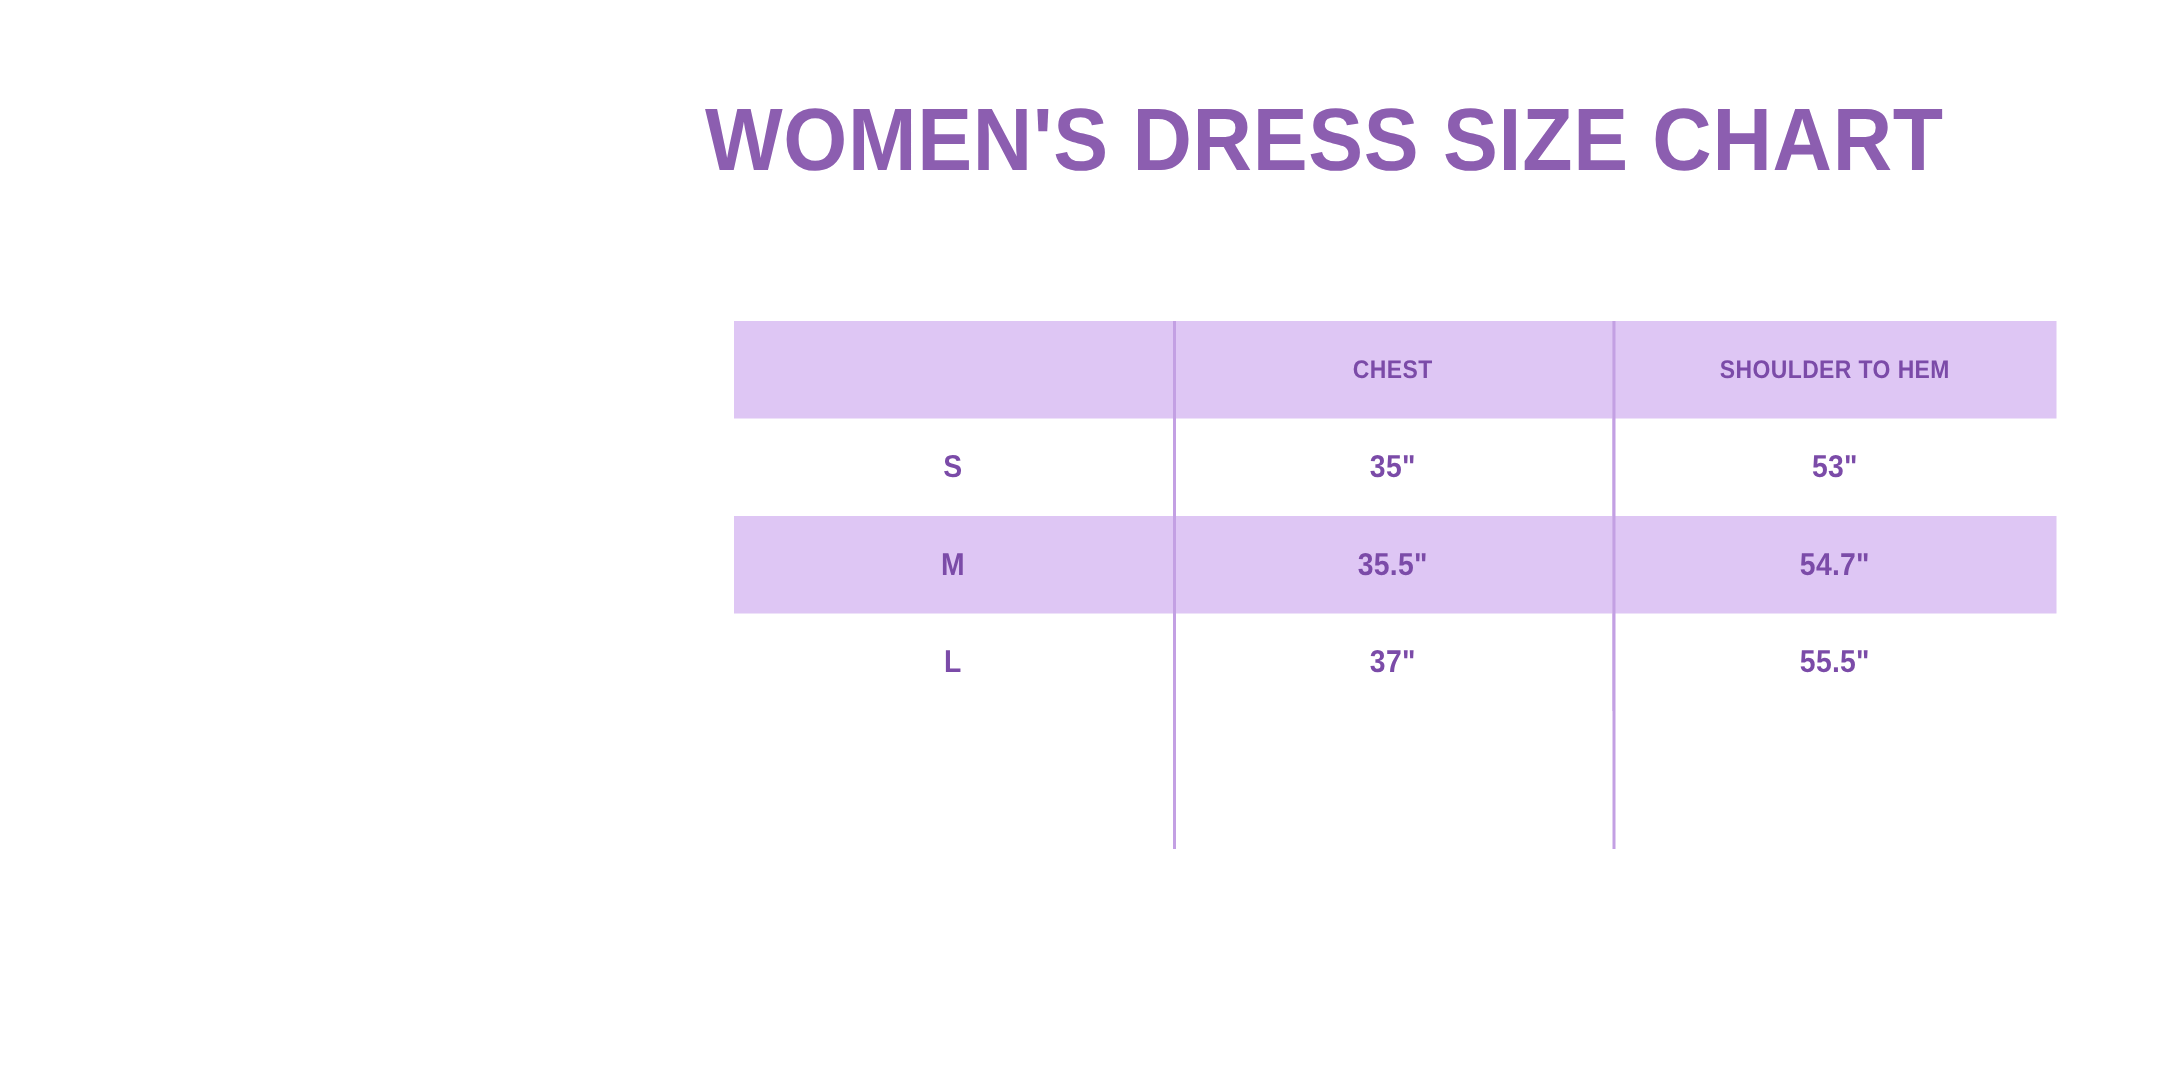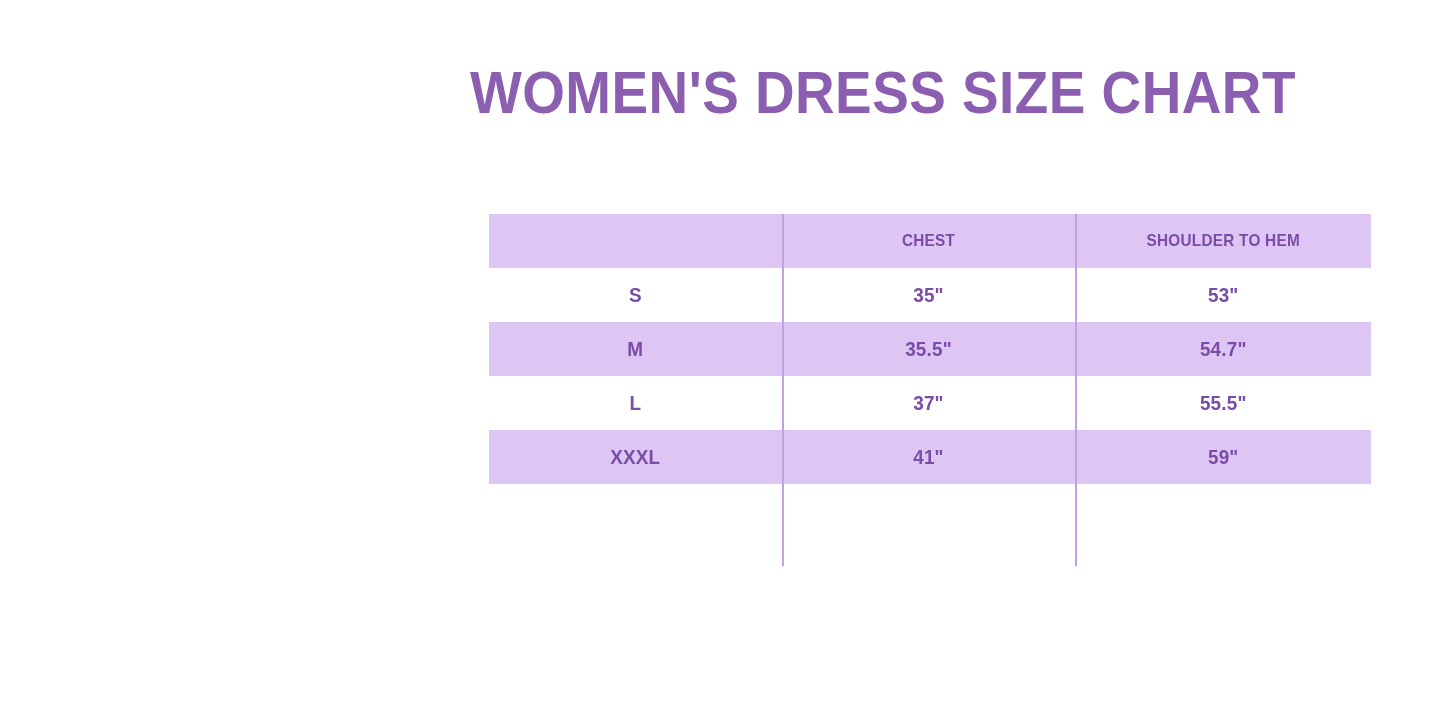--- a/index.html
+++ b/index.html
@@ -40,21 +40,21 @@
     top: 214px;
     width: 882px;
     border-collapse: collapse;
     table-layout: fixed;
   }
 
   #size-table col.c-size { width: 293px; }
   #size-table col.c-chest { width: 293px; }
   #size-table col.c-hem  { width: 296px; }
 
-  #size-table tr { height: 54px; }
+  #size-table tr { height: 65px; }
 
   #size-table th,
   #size-table td {
     padding: 0;
     margin: 0;
     text-align: center;
     vertical-align: middle;
     font-weight: 700;
     color: #7B4BA8;
     transform: scaleX(0.9);
@@ -118,22 +118,17 @@
     <tr class="band-fill">
       <td>M</td>
       <td class="sep">35.5"</td>
       <td class="sep">54.7"</td>
     </tr>
     <tr class="band-plain">
       <td>L</td>
       <td class="sep">37"</td>
       <td class="sep">55.5"</td>
     </tr>
-    <tr class="band-fill">
-      <td>XXXL</td>
-      <td class="sep">41"</td>
-      <td class="sep">59"</td>
-    </tr>
   </tbody>
 </table>
 
 <div id="col-divider-1"></div>
 <div id="col-divider-2"></div>
 
 </body></html>

